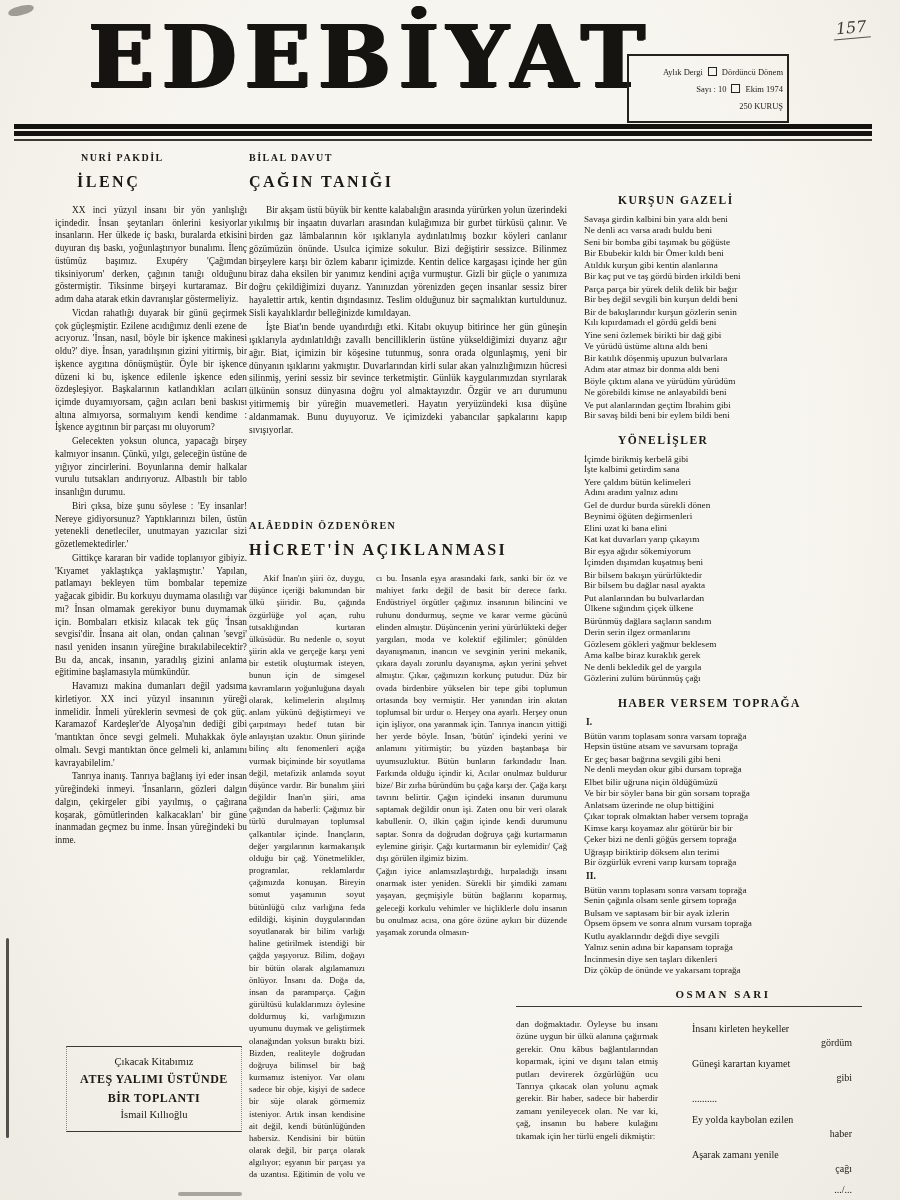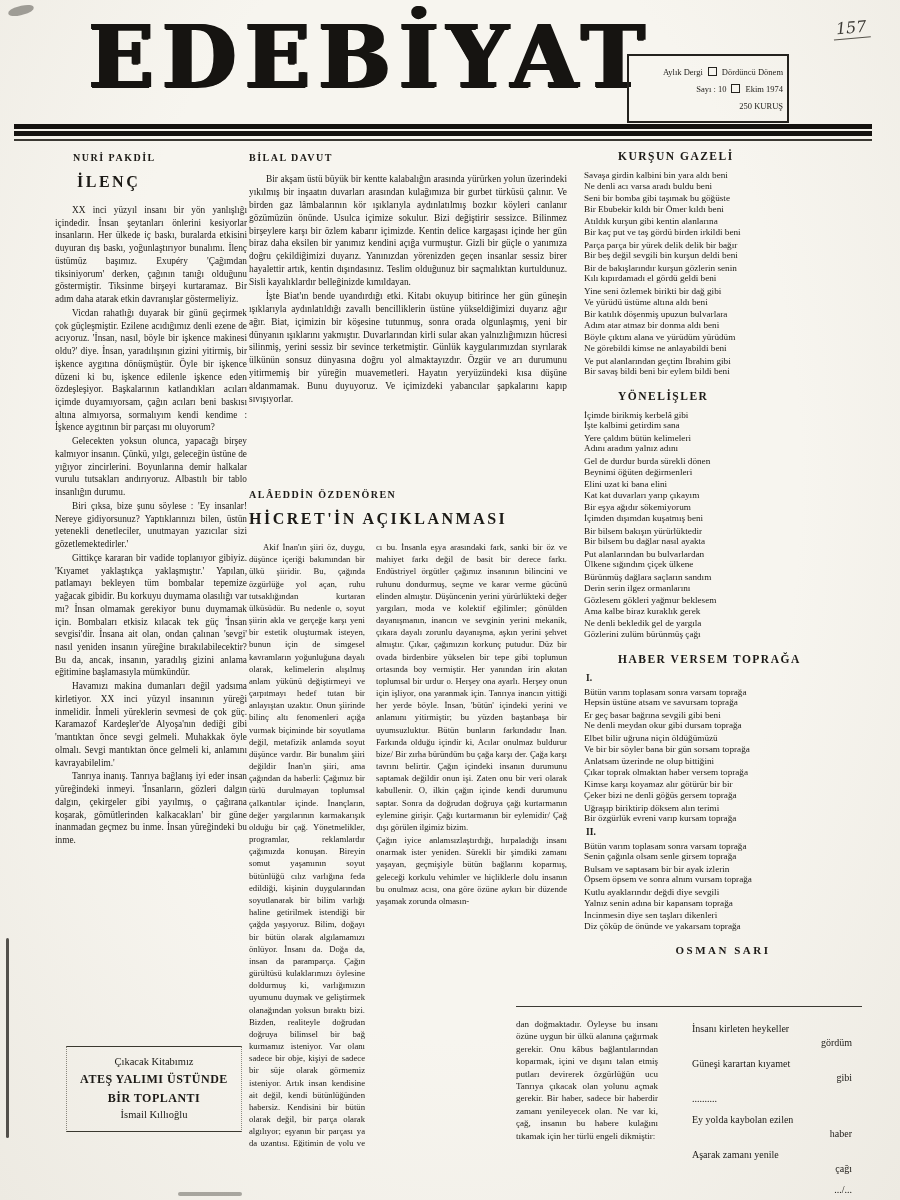--- a/index.html
+++ b/index.html
@@ -21,23 +21,23 @@
   .issue-box .chk{display:inline-block;width:7px;height:7px;border:1px solid #24221e;
     margin:0 5px;vertical-align:-1px;background:transparent;}
   .rules{position:absolute;left:14px;top:124px;width:858px;}
   .rules .r1{height:5px;background:#14120f;margin-bottom:2px;}
   .rules .r2{height:5px;background:#14120f;margin-bottom:3px;}
   .rules .r3{height:2px;background:#3a3832;}
   
   .col{position:absolute;top:150px;}
   #col1{left:55px;width:192px;}
   #col2{left:249px;width:318px;}
-  #col3{left:584px;width:278px;}
+  #col3{left:584px;width:278px;margin-top:44px;}
   .byline{font-size:10px;font-weight:bold;letter-spacing:1.5px;margin:2px 0 10px 0;}
-  .byline.ind{margin-left:18px;}
+  .byline.ind{margin-left:26px;}
   .art-title{font-size:16px;font-weight:bold;letter-spacing:2.5px;margin:0 0 13px 0;}
   .art-title.ind{margin-left:22px;}
   .body-p{font-size:9.3px;line-height:1.37;text-align:justify;text-indent:17px;margin:0 0 1px 0;}
   #col1 .col-text{max-height:884px;overflow:hidden;}
   #col2 .art1-text{height:302px;overflow:hidden;}
   #col2 .art1-text .body-p{font-size:9.4px;}
   .subcols{display:flex;gap:11px;margin-top:4px;}
   .subcols .subL{width:116px;}
   .subcols .subR{flex:1;}
   .subcols .subL,.subcols .subR{height:606px;overflow:hidden;}
@@ -114,20 +114,21 @@
 
   <div class="adbox">
     <div class="ad1">Çıkacak Kitabımız</div>
     <div class="ad2">ATEŞ YALIMI ÜSTÜNDE</div>
     <div class="ad3">BİR TOPLANTI</div>
     <div class="ad4">İsmail Kıllıoğlu</div>
   </div>
 
   <section class="col" id="col2">
     <div class="byline">BİLAL DAVUT</div>
+    <h2 class="art-title">ÇAĞIN TANIĞI</h2>
     <div class="art1-text">
 
     <p class="body-p">Bir akşam üstü büyük bir kentte kalabalığın arasında yürürken yolun üzerindeki yıkılmış bir inşaatın duvarları arasından kulağımıza bir gurbet türküsü çalınır. Ve birden gaz lâmbalarının kör ışıklarıyla aydınlatılmış bozkır köyleri canlanır gözümüzün önünde. Usulca içimize sokulur. Bizi değiştirir sessizce. Bilinmez birşeylere karşı bir özlem kabarır içimizde. Kentin delice kargaşası içinde her gün biraz daha eksilen bir yanımız kendini açığa vurmuştur. Gizli bir güçle o yanımıza doğru çekildiğimizi duyarız. Yanınızdan yörenizden geçen insanlar sessiz birer hayalettir artık, kentin dışındasınız. Teslim olduğunuz bir saçmalıktan kurtuldunuz. Sisli kayalıklardır belleğinizde kımıldayan.</p>
         <p class="body-p">İşte Biat'ın bende uyandırdığı etki. Kitabı okuyup bitirince her gün güneşin ışıklarıyla aydınlatıldığı zavallı bencilliklerin üstüne yükseldiğimizi duyarız ağır ağır. Biat, içimizin bir köşesine tutunmuş, sonra orada olgunlaşmış, yeni bir dünyanın ışıklarını yakmıştır. Duvarlarından kirli sular akan yalnızlığımızın hücresi silinmiş, yerini sessiz bir sevince terketmiştir. Günlük kaygularımızdan sıyrılarak ülkünün sonsuz dünyasına doğru yol almaktayızdır. Özgür ve arı durumunu yitirmemiş bir yüreğin muavemetleri. Hayatın yeryüzündeki kısa düşüne aldanmamak. Bunu duyuyoruz. Ve içimizdeki yabancılar şapkalarını kapıp sıvışıyorlar.</p>
       </div>
 
     <div class="byline" style="margin-top:14px;">ALÂEDDİN ÖZDENÖREN</div>
     <h2 class="art-title">HİCRET'İN AÇIKLANMASI</h2>
     <div class="subcols">
       <div class="subL">

